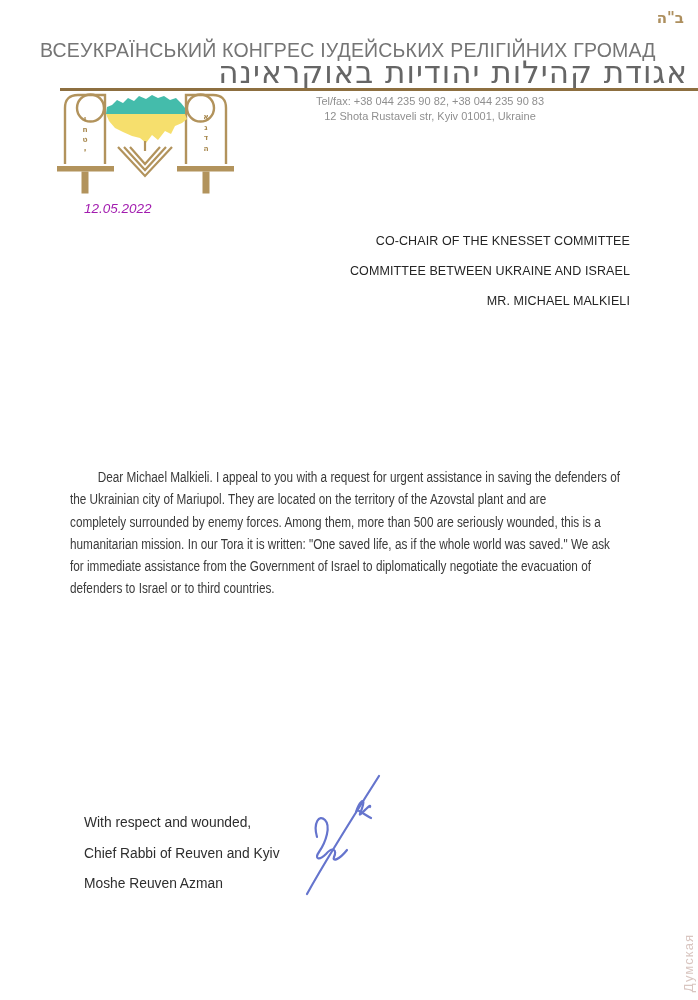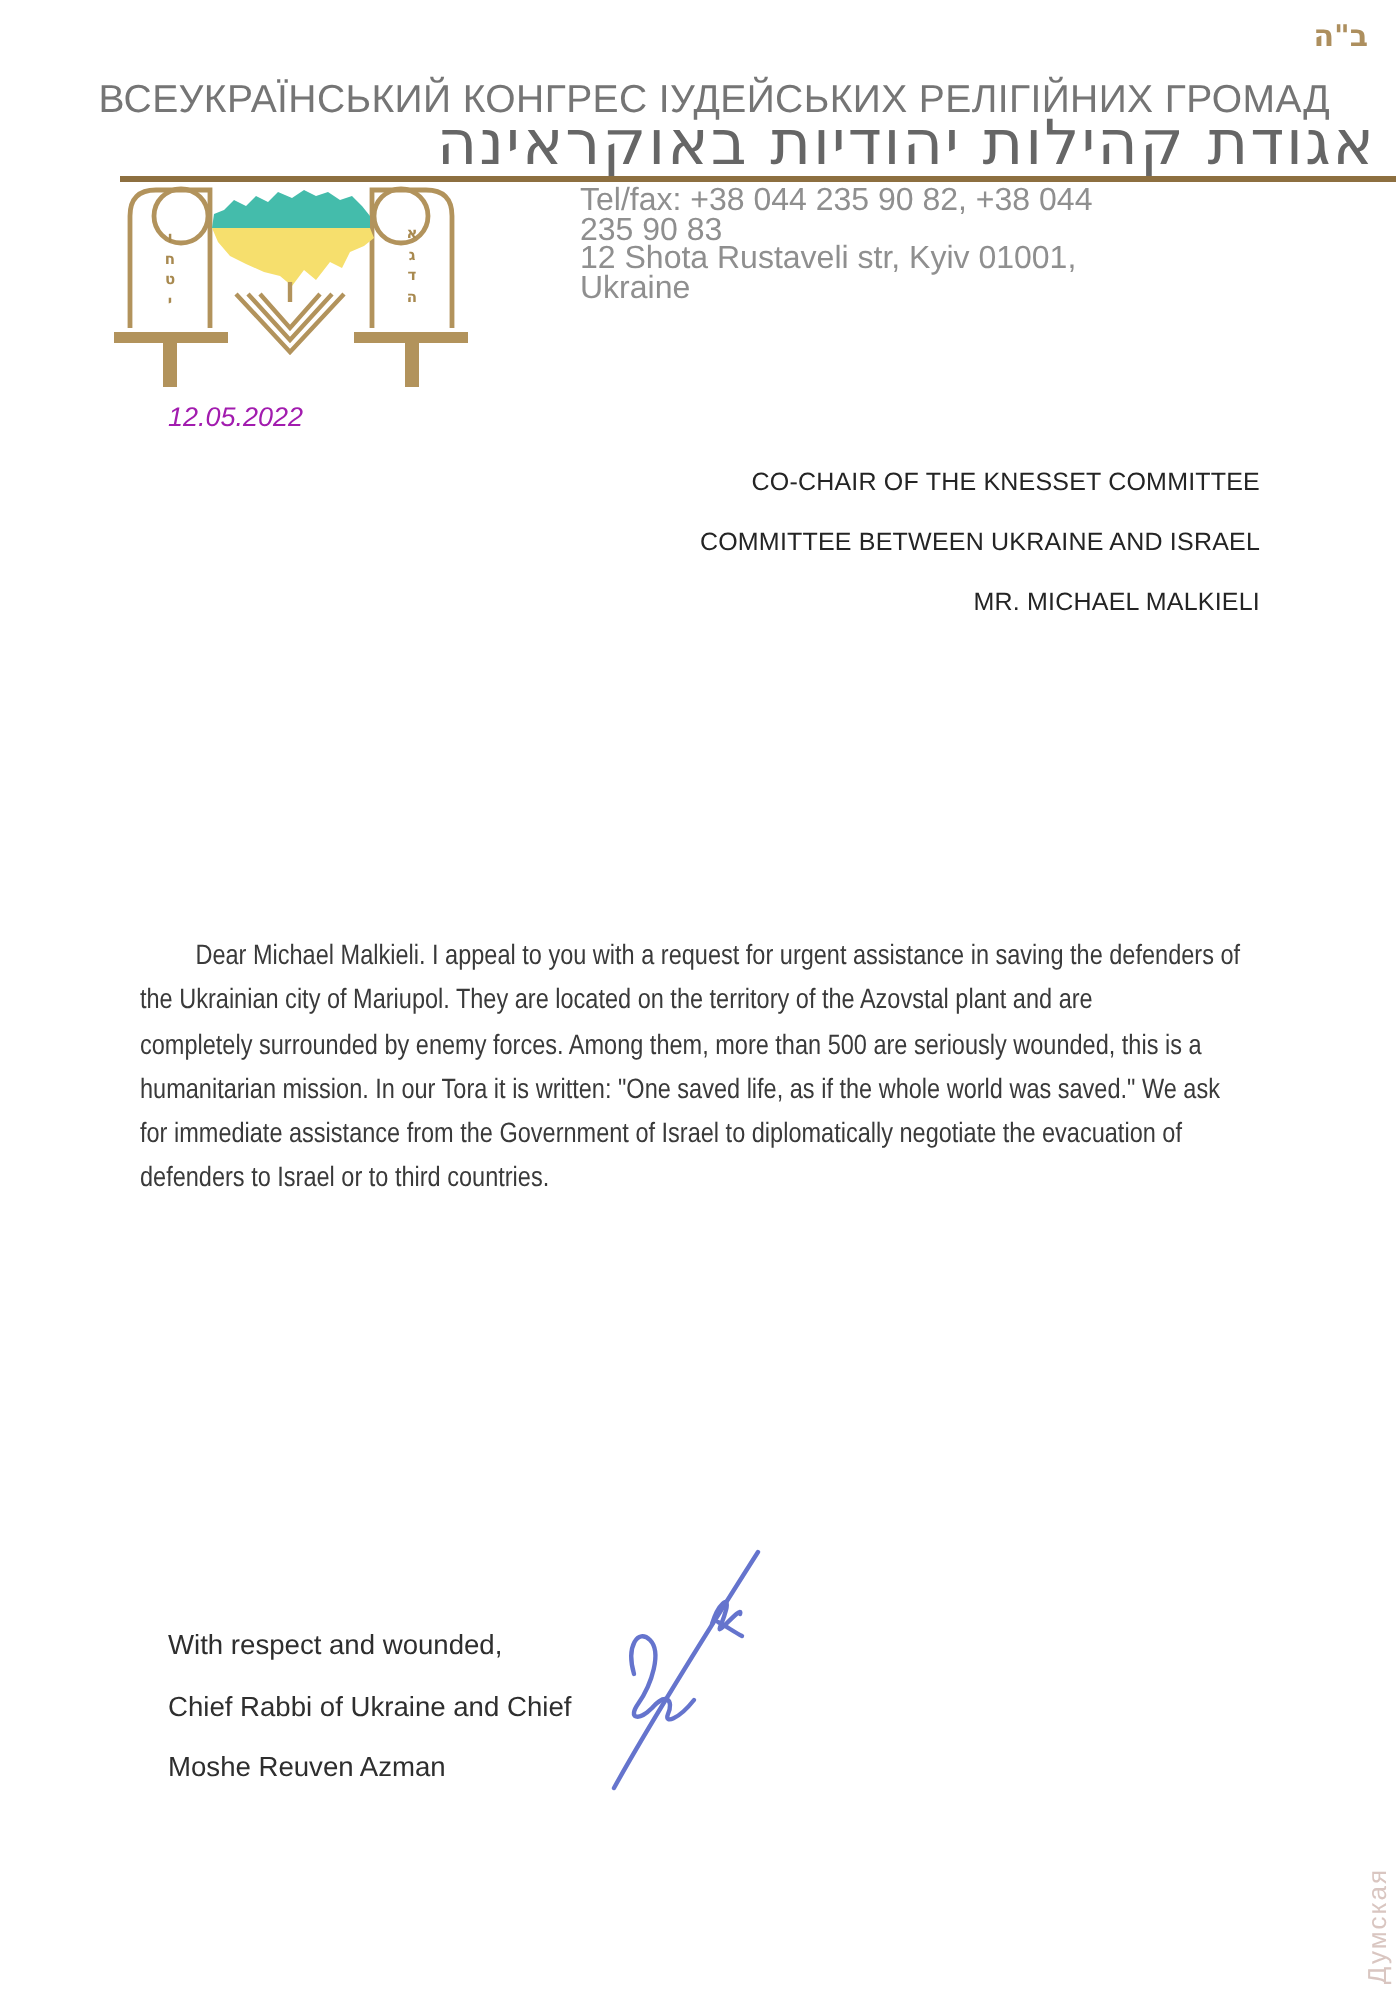--- a/index.html
+++ b/index.html
@@ -8,21 +8,21 @@
     background:#ffffff; overflow:hidden;
     font-family:"Liberation Sans", sans-serif;
   }
   .bsd {
     position:absolute; top:9px; right:14px;
     font-family:"DejaVu Sans", sans-serif;
     font-size:15px; font-weight:bold; color:#ad8f5e;
   }
   .org-cyr {
     position:absolute; top:39px; left:40px; width:625px;
-    text-align:right; white-space:nowrap;
+    text-align:left; white-space:nowrap;
     font-size:19.5px; letter-spacing:0.2px; color:#757575;
   }
   .org-heb {
     position:absolute; top:54px; left:40px; width:648px;
     text-align:right; white-space:nowrap; direction:rtl;
     font-family:"DejaVu Sans", sans-serif;
     font-size:31px; font-weight:normal; color:#666666; letter-spacing:1px;
   }
   .gold-rule {
     position:absolute; top:88px; left:60px; right:0; height:2.5px;
@@ -32,21 +32,21 @@
   .scroll-letters {
     position:absolute; width:16px; text-align:center;
     font-family:"DejaVu Sans", sans-serif;
     font-size:7.5px; line-height:10.5px; font-weight:bold; color:#a8894f;
   }
   .scroll-letters.left  { left:77px;  top:114px; }
   .scroll-letters.right { left:198px; top:112px; }
   .scroll-letters span { display:block; }
   .contact {
     position:absolute; top:94px; left:290px; width:280px;
-    text-align:left; font-size:16px; line-height:14.5px; color:#8f8f8f;
+    text-align:center; font-size:11px; line-height:14.5px; color:#8f8f8f;
   }
   .date {
     position:absolute; top:201px; left:84px;
     font-size:13.5px; color:#a21caf;font-style:italic;
   }
   .recipient {
     position:absolute; top:226px; right:68px;
     text-align:right; font-size:12.5px; line-height:30px;
     letter-spacing:0.1px; color:#242424;
   }
@@ -140,21 +140,21 @@
     <div class="line">Dear Michael Malkieli. I appeal to you with a request for urgent assistance in saving the defenders of</div>
     <div class="line">the Ukrainian city of Mariupol. They are located on the territory of the Azovstal plant and are</div>
     <div class="line">completely surrounded by enemy forces. Among them, more than 500 are seriously wounded, this is a</div>
     <div class="line">humanitarian mission. In our Tora it is written: "One saved life, as if the whole world was saved." We ask</div>
     <div class="line">for immediate assistance from the Government of Israel to diplomatically negotiate the evacuation of</div>
     <div class="line">defenders to Israel or to third countries.</div>
   </div>
 
   <div class="closing">
     <div>With respect and wounded,</div>
-    <div>Chief Rabbi of Ukraine and Chief</div>
+    <div>Chief Rabbi of Reuven and Kyiv</div>
     <div>Moshe Reuven Azman</div>
   </div>
 
   <svg class="signature-svg" width="105" height="138" viewBox="0 0 105 138" xmlns="http://www.w3.org/2000/svg">
     <g stroke="#5566c8" stroke-width="2.2" fill="none" stroke-linecap="round" opacity="0.9">
       <path d="M14,134 C30,105 58,60 86,16"></path>
       <path d="M24,77 C20,63 26,54 32,60 C38,66 33,82 26,92 C21,99 26,101 33,94 C40,86 44,90 41,97 C39,102 46,100 54,90"></path>
       <path d="M63,52 C66,42 72,37 70,45 C68,53 64,58 70,52 C74,48 78,44 77,47"></path>
       <path d="M66,51 C70,53 74,56 78,58"></path>
     </g>

